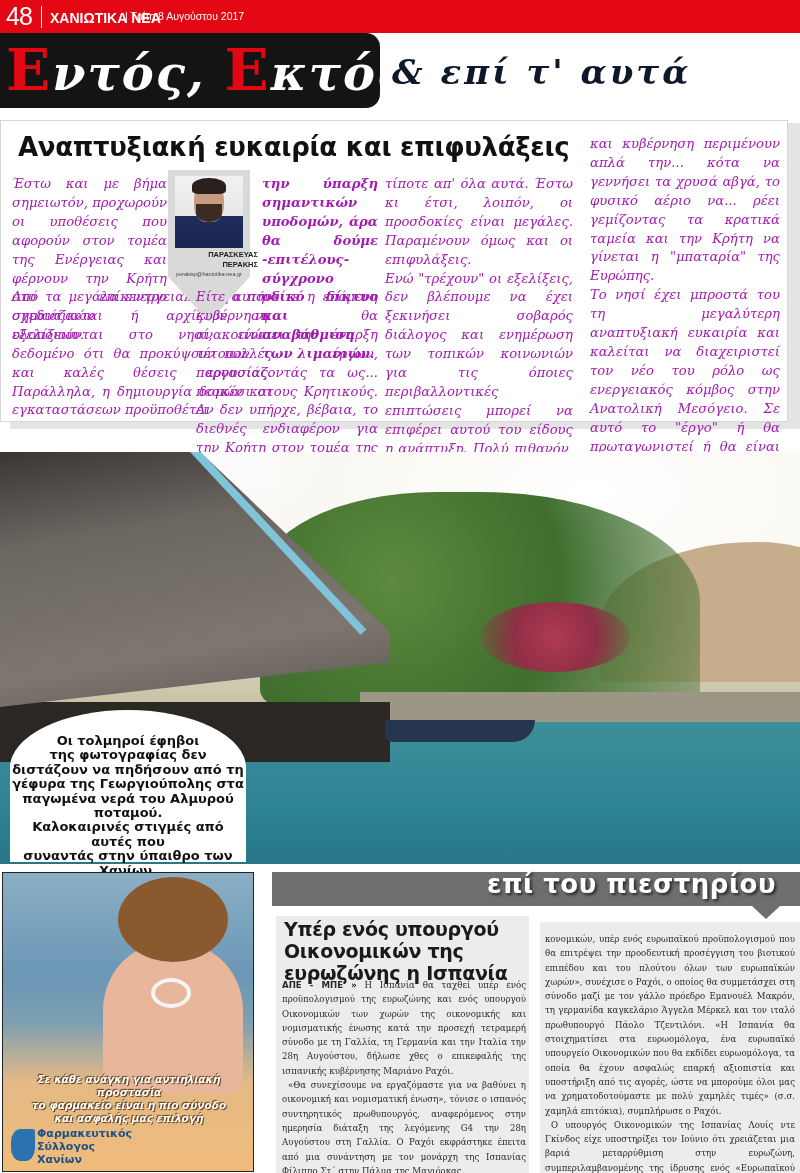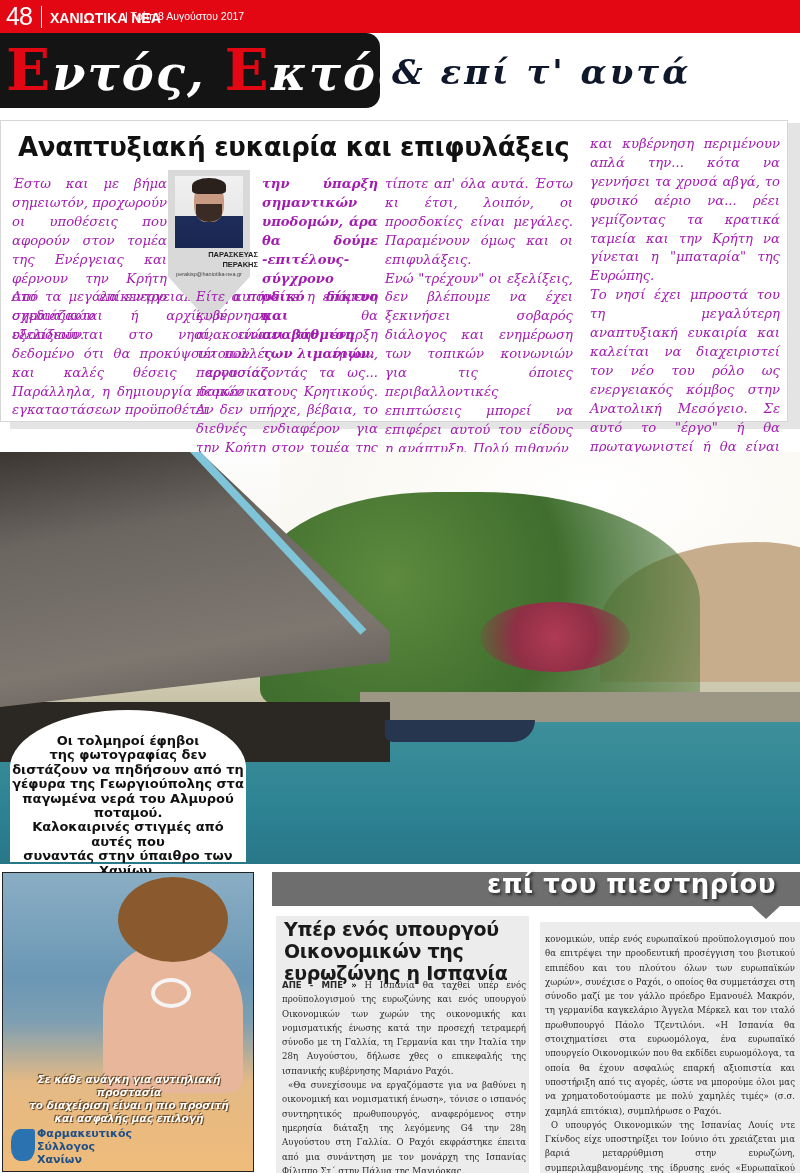--- a/index.html
+++ b/index.html
@@ -164,21 +164,21 @@
   <div>#haniamoments</div>
   <div>Γ.ΚΩΝ.</div>
 </div>
 
 <div class="ad">
   <div class="ad-child-back"></div>
   <div class="ad-child-hair"></div>
   <div class="ad-sun"></div>
   <div class="ad-text">
     <div>Σε κάθε ανάγκη για αντιηλιακή προστασία</div>
-    <div>το διαχείριση είναι η πιο προσιτή</div>
+    <div>το φαρμακείο είναι η πιο σύνοδο</div>
     <div>και ασφαλής μας επιλογή</div>
   </div>
   <div class="ad-logo"></div>
   <div class="ad-org">
     <div>Φαρμακευτικός</div>
     <div>Σύλλογος</div>
     <div>Χανίων</div>
   </div>
 </div>
 

